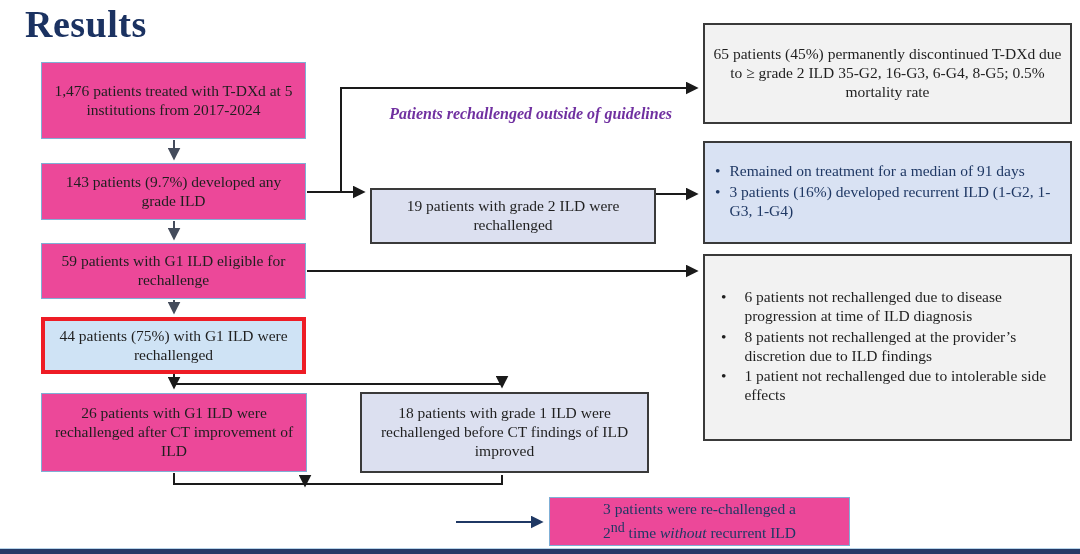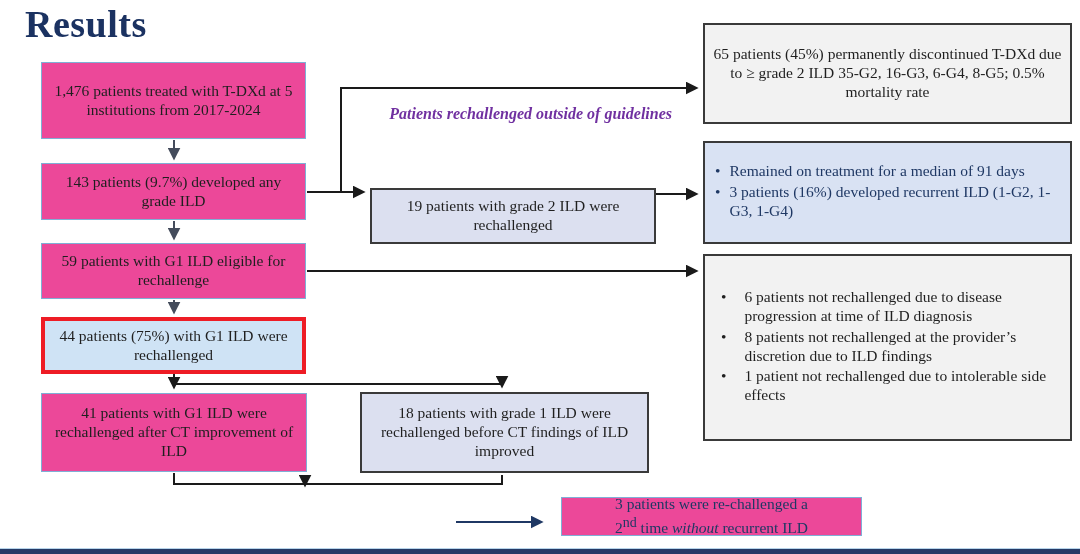--- a/index.html
+++ b/index.html
@@ -74,26 +74,26 @@
   <div id="purple-label">Patients rechallenged outside of guidelines</div>
 
   <div class="fbox blue" style="left:41px; top:62px; width:265px; height:77px;">1,476 patients treated with T-DXd at 5 institutions from 2017-2024</div>
 
   <div class="fbox blue" style="left:41px; top:163px; width:265px; height:57px;">143 patients (9.7%) developed any grade ILD</div>
 
   <div class="fbox blue" style="left:41px; top:243px; width:265px; height:56px;">59 patients with G1 ILD eligible for rechallenge</div>
 
   <div class="fbox red-border" style="left:41px; top:317px; width:265px; height:57px;">44 patients (75%) with G1 ILD were rechallenged</div>
 
-  <div class="fbox blue" style="left:41px; top:393px; width:266px; height:79px;">41 patients with G1 ILD were rechallenged after CT improvement of ILD</div>
+  <div class="fbox blue" style="left:41px; top:393px; width:266px; height:79px;">26 patients with G1 ILD were rechallenged after CT improvement of ILD</div>
 
   <div class="fbox lav" style="left:360px; top:392px; width:289px; height:81px;">18 patients with grade 1 ILD were rechallenged before CT findings of ILD improved</div>
 
 
-  <div class="fbox blue navy-text" style="left:561px; top:497px; width:301px; height:39px;">
+  <div class="fbox blue navy-text" style="left:549px; top:497px; width:301px; height:49px;">
     <div>
       <span>3 patients were re-challenged a</span><br>
       <span>2</span><sup>nd</sup><span> time </span><em>without</em><span> recurrent ILD</span>
     </div>
   </div>
 
   <div class="fbox lav" style="left:370px; top:166px; width:286px; height:56px;margin-top:22px;">19 patients with grade 2 ILD were rechallenged</div>
 
   <div class="fbox gray" style="left:703px; top:23px; width:369px; height:101px;">65 patients (45%) permanently discontinued T-DXd due to ≥ grade 2 ILD 35-G2, 16-G3, 6-G4, 8-G5; 0.5% mortality rate</div>
 

